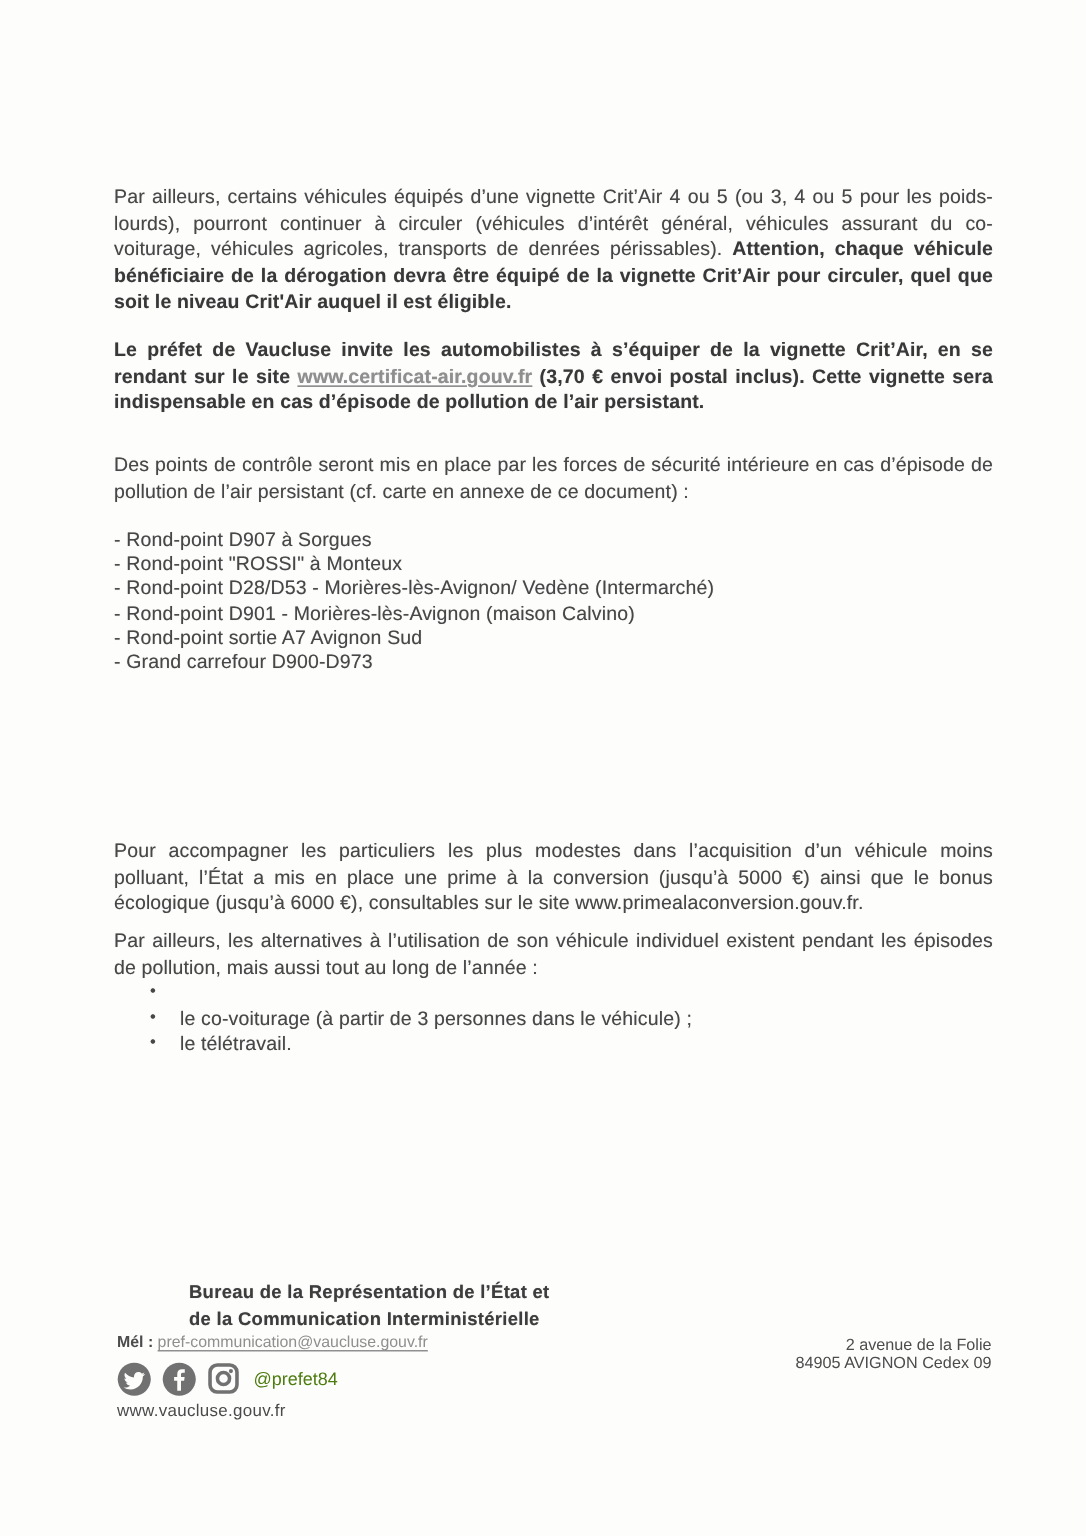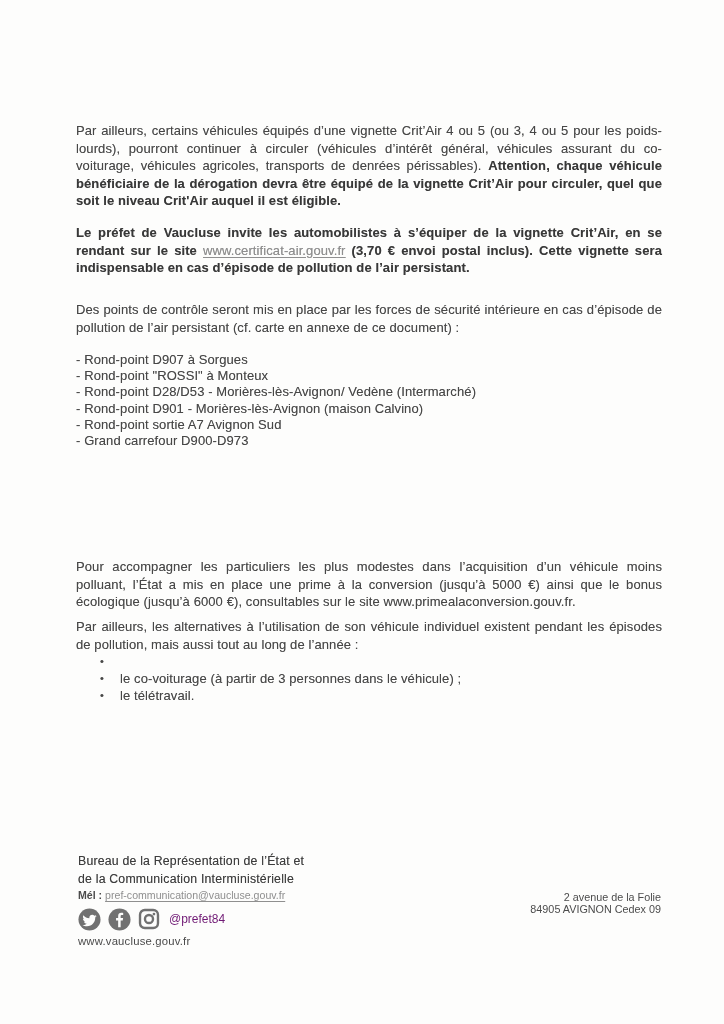--- a/index.html
+++ b/index.html
@@ -51,44 +51,45 @@
   }
   
   .footer-left {
     position: absolute;
     left: 78px;
     top: 853px;
     width: 320px;
   }
   .office {
     font-size: 12.3px;
-    font-weight: normal;
+    font-weight: bold;
     color: #3d3d3d;
     line-height: 17.5px;
     letter-spacing: 0.2px;
     text-shadow: 0 0 0.5px rgba(60,60,60,0.5);
+    margin-left: 48px;
   }
   .mel-line {
     margin-top: 1px;
     font-size: 10.6px;
     color: #4c4c4c;
     line-height: 13px;
   }
   .mel-line .mel-label { font-weight: bold; }
   .mel-line a.link { font-size: 10.6px; }
   .social-row {
     margin-top: 5px;
     display: flex;
     align-items: center;
     gap: 7px;
     height: 24px;
   }
   .social-row .handle {
     font-size: 12px;
-    color: #701a75;
+    color: #4d7c0f;
     margin-left: 2px;
   }
   .website {
     margin-top: 4px;
     font-size: 11.3px;
     color: #4a4a4a;
     letter-spacing: 0.2px;
   }
   .footer-address {
     position: absolute;
@@ -101,21 +102,21 @@
   }
   .icon svg { display: block; }
 </style>
 </head>
 <body>
 
 <div class="page">
 
   <p class="block justify" style="top:122px"><span>Par ailleurs, certains véhicules équipés d’une vignette Crit’Air 4 ou 5 (ou 3, 4 ou 5 pour les poids-lourds), pourront continuer à circuler (véhicules d’intérêt général, véhicules assurant du co-voiturage, véhicules agricoles, transports de denrées périssables). </span><strong>Attention, chaque véhicule bénéficiaire de la dérogation devra être équipé de la vignette Crit’Air pour circuler, quel que soit le niveau Crit'Air auquel il est éligible.</strong></p>
 
-  <p class="block justify bold" style="top:224px"><span>Le préfet de Vaucluse invite les automobilistes à s’équiper de la vignette Crit’Air, en se rendant sur le site </span><a class="link" style="font-weight:normal">www.certificat-air.gouv.fr</a><span> (3,70 € envoi postal inclus). Cette vignette sera indispensable en cas d’épisode de pollution de l’air persistant.</span></p>
+  <p class="block justify bold" style="top:224px"><span>Le préfet de Vaucluse invite les automobilistes à s’équiper de la vignette Crit’Air, en se rendant sur le site </span><a class="link" style="font-weight:bold">www.certificat-air.gouv.fr</a><span> (3,70 € envoi postal inclus). Cette vignette sera indispensable en cas d’épisode de pollution de l’air persistant.</span></p>
 
   <p class="block justify" style="top:301px">Des points de contrôle seront mis en place par les forces de sécurité intérieure en cas d’épisode de pollution de l’air persistant (cf. carte en annexe de ce document) :</p>
 
   <ul class="block plain checkpoints" style="top:352px">
     <li>- Rond-point D907 à Sorgues</li>
     <li>- Rond-point "ROSSI" à Monteux</li>
     <li>- Rond-point D28/D53 - Morières-lès-Avignon/ Vedène (Intermarché)</li>
     <li>- Rond-point D901 - Morières-lès-Avignon (maison Calvino)</li>
     <li>- Rond-point sortie A7 Avignon Sud</li>
     <li>- Grand carrefour D900-D973</li>

